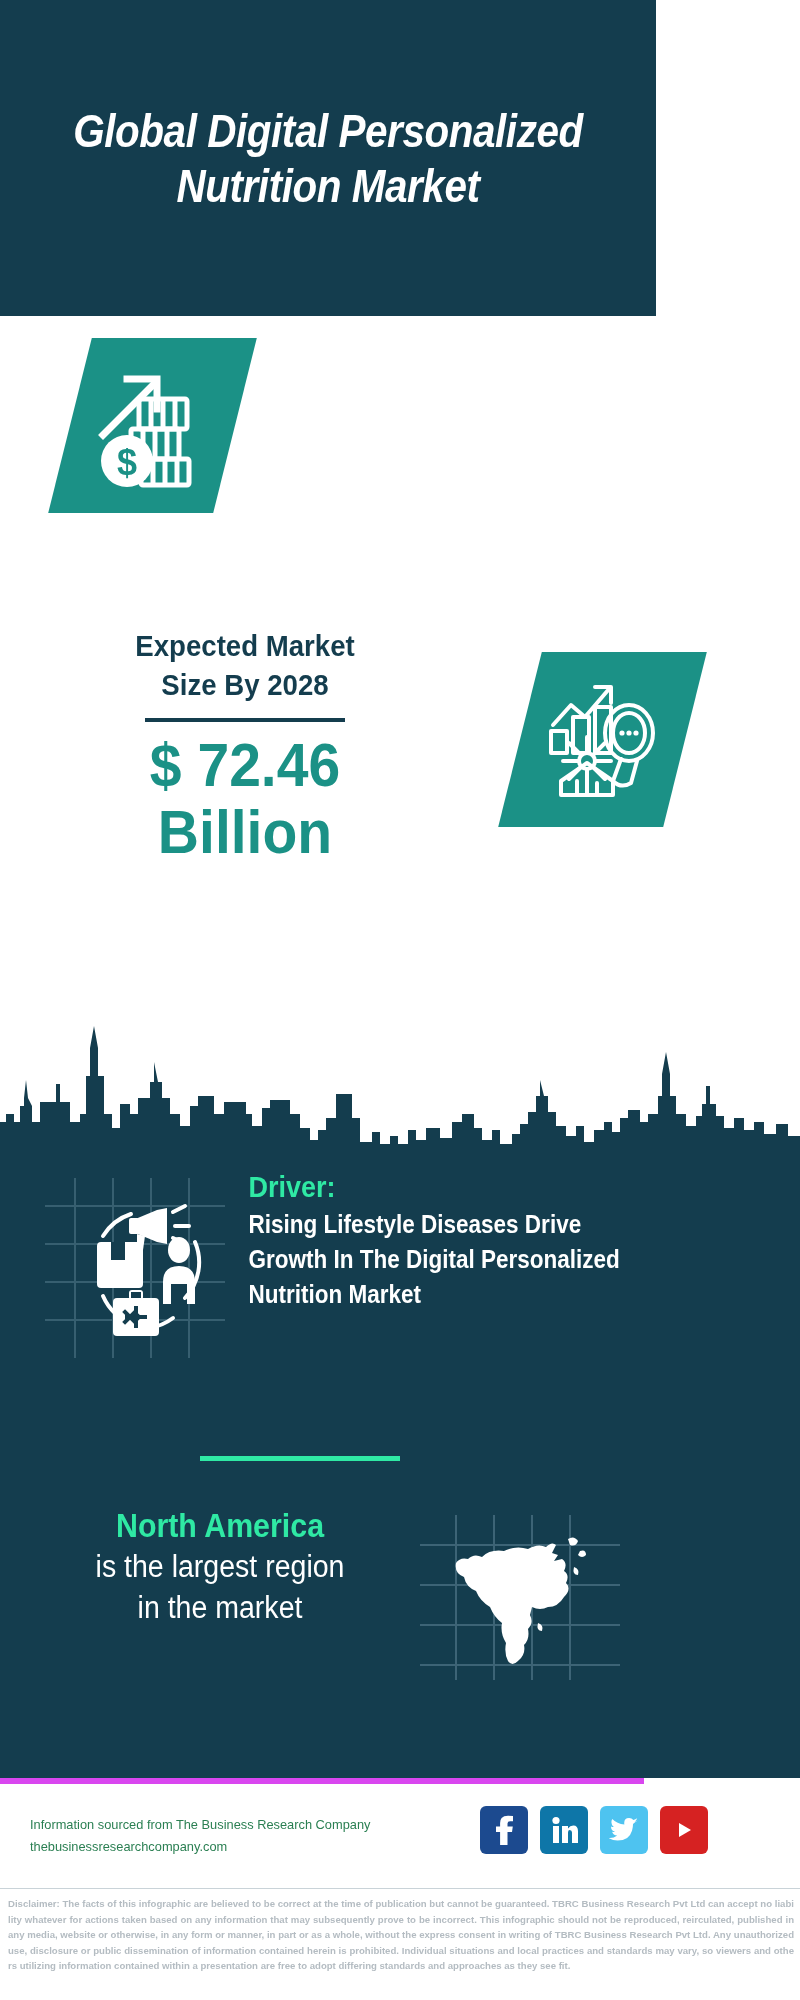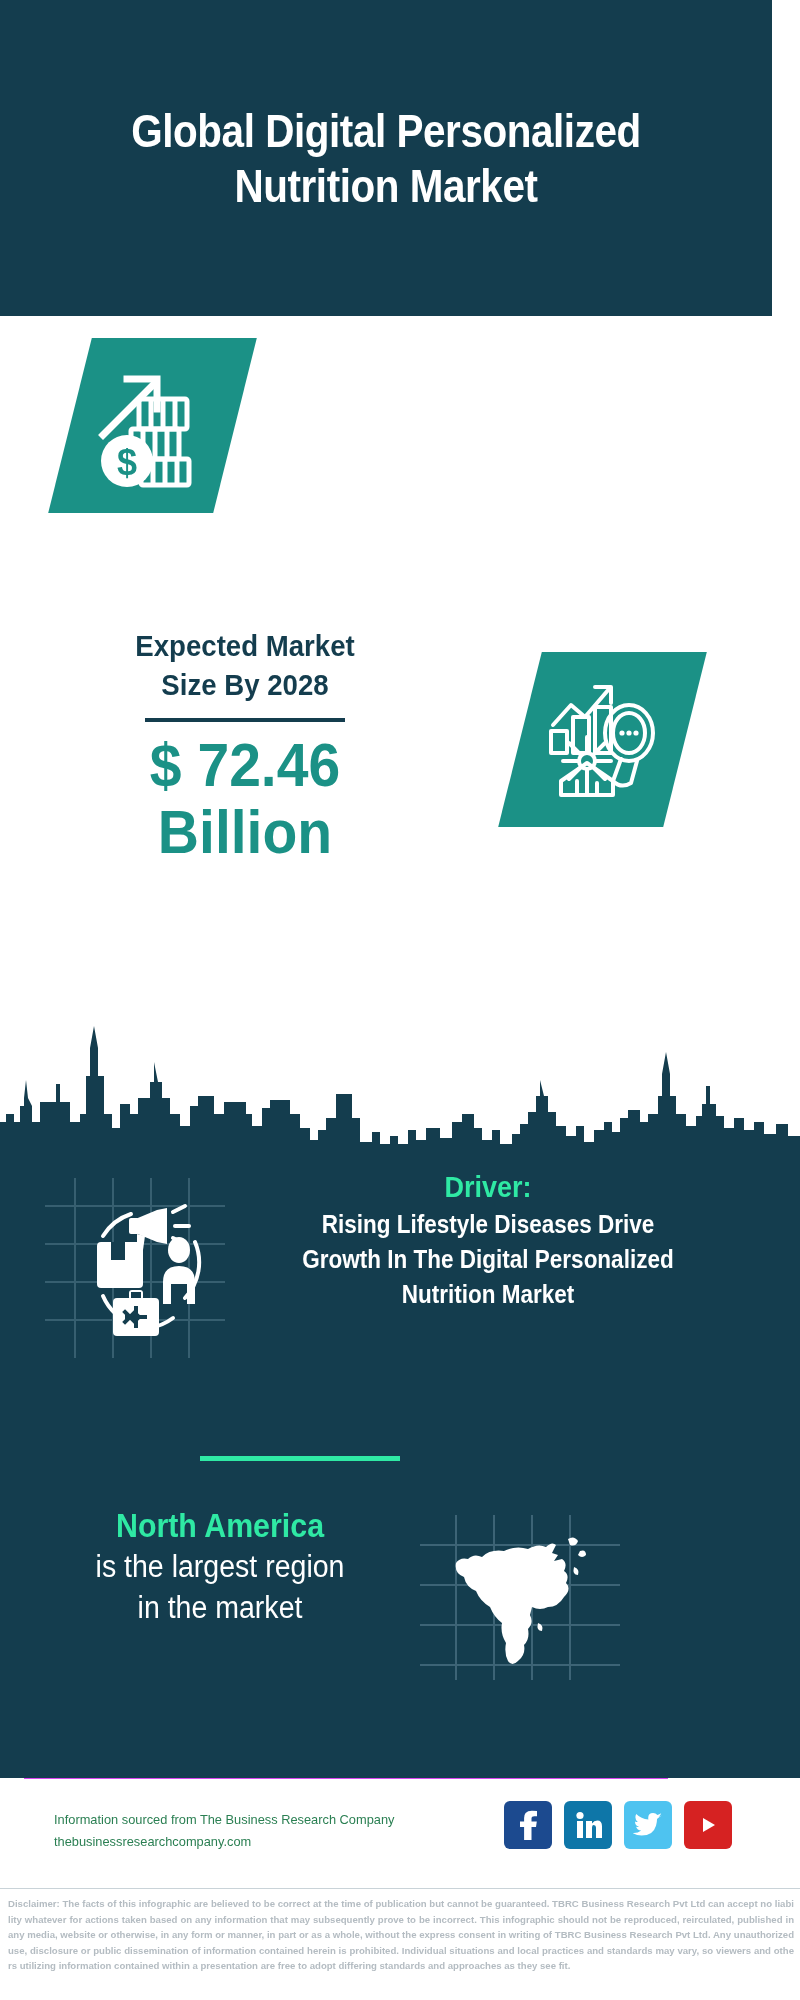--- a/index.html
+++ b/index.html
@@ -7,23 +7,23 @@
   body {
     font-family: "Liberation Sans", sans-serif;
     background:#ffffff;
     position:relative;
     overflow:hidden;
   }
   .page { position:relative; width:800px; height:2000px; background:#fff; }
 
   
   .header {
-    position:absolute; left:0; top:0; width:772px; height:316px;
+    position:absolute; left:0; top:0; width:656px; height:316px;
     background:#143d4e;
-    display:flex; align-items:center; justify-content:center;
+    display:flex; align-items:center; justify-content:center;font-style:italic;
   }
   .header-title {
     color:#ffffff;
     font-size:47px;
     font-weight:bold;
     line-height:1.18;
     text-align:center;
     letter-spacing:-0.5px;
     width:700px;
     transform: scaleX(0.86);
@@ -74,21 +74,21 @@
 
   
   .dark-body {
     position:absolute; left:0; top:1150px; width:800px; height:628px;
     background:#143d4e;
   }
 
   
   .driver-block { position:absolute; left:0; top:1168px; width:800px; height:220px; }
   .driver-icon { position:absolute; left:45px; top:10px; width:180px; height:180px; }
-  .driver-text { position:absolute; left:203px; top:0px; width:570px; text-align:center; }
+  .driver-text { position:absolute; left:220px; top:0px; width:570px; }
   .driver-title {
     color:#2fe9a4; font-size:30px; font-weight:bold; line-height:1.25;
     transform: scaleX(0.9); font-family:"Liberation Sans", sans-serif;
   }
   .driver-desc {
     color:#ffffff; font-size:25px; font-weight:bold; line-height:1.32;
     transform: scaleX(0.9); margin-top:2px;
     font-family:"Liberation Sans", sans-serif;
   }
 
@@ -107,22 +107,21 @@
   .region-sub {
     color:#ffffff; font-size:31px; font-weight:normal; line-height:1.3;
     transform: scaleX(0.92); font-family:"Liberation Sans", sans-serif;
   }
   .region-map { position:absolute; left:420px; top:10px; width:200px; height:165px; }
 
   
   .footer {
     position:absolute; left:0; top:1778px; width:644px; height:110px;
     background:#ffffff;
-    border-top:1px solid #d946ef;
-    margin-left:24px;
+    border-top:6px solid #d946ef;
   }
   .footer-text {
     position:absolute; left:30px; top:30px; width:420px;
     color:#2a7f52; font-size:13.5px; line-height:1.65;
     transform: scaleX(0.95); transform-origin:left center;
     font-family:"Liberation Sans", sans-serif;
   }
   .socials { position:absolute; left:480px; top:22px; display:flex; gap:12px; }
   .social { width:48px; height:48px; border-radius:6px; display:flex; align-items:center; justify-content:center; }
   .sc-fb { background:#1c4a8f; }

